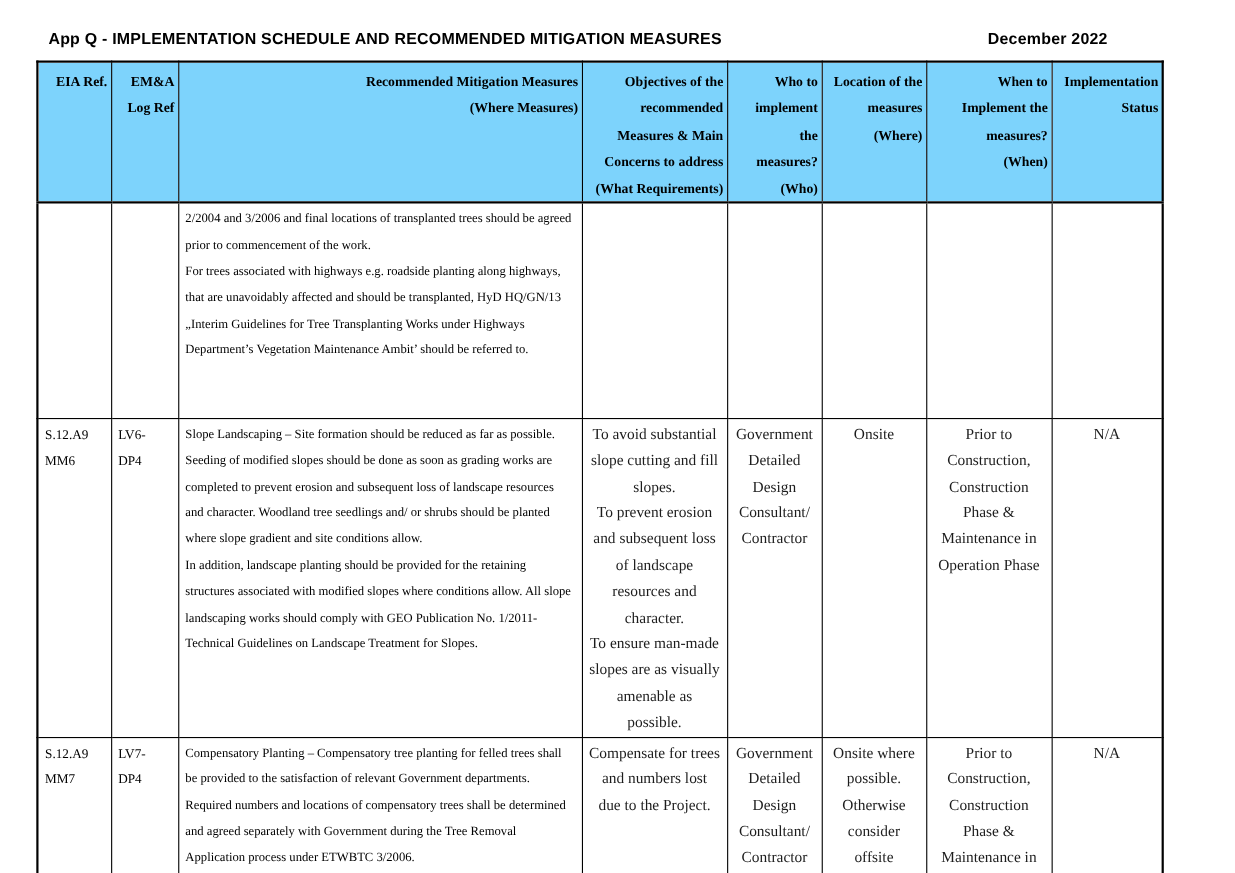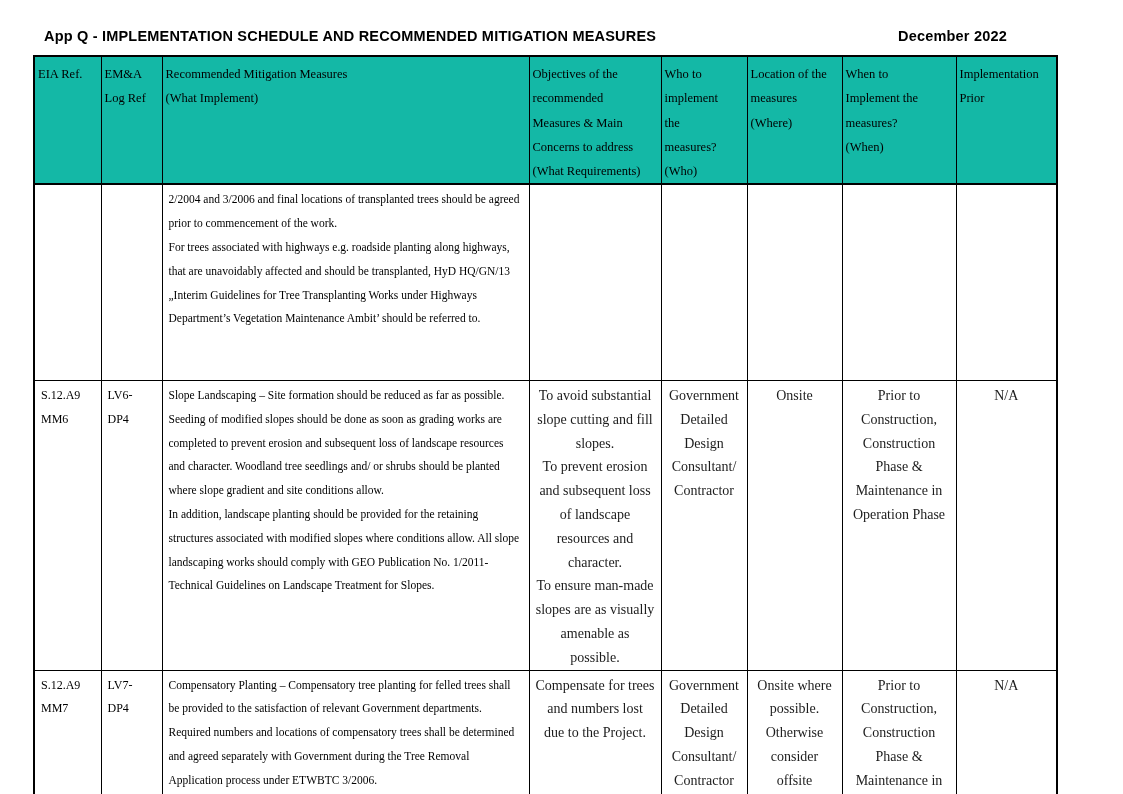--- a/index.html
+++ b/index.html
@@ -27,26 +27,26 @@
     width: 1023px;
     margin: 11px 0 0 33px;
     border: 2px solid #000;
   }
   table.mitigation th, table.mitigation td {
     border: 1px solid #000;
     vertical-align: top;
     overflow: hidden;
   }
   table.mitigation thead th {
-    background: #14b8a6;
+    background: #7dd3fc;
     font-family: "Liberation Serif", serif;
-    font-weight: normal;
+    font-weight: bold;
     font-size: 12.5px;
     line-height: 24.3px;
-    text-align: left;
+    text-align: right;
     padding: 5px 3px 0 3px;
     white-space: pre-line;
     height: 121px;
     border-bottom: 2px solid #000;
   }
   table.mitigation td {
     padding: 3px 6px 0 6px;
     white-space: pre-line;
     line-height: 23.8px;
   }
@@ -94,40 +94,40 @@
       <col style="width:95px">
       <col style="width:114px">
       <col style="width:101px">
   </colgroup>
   <thead>
     <tr>
       <th>EIA Ref.</th>
       <th>EM&amp;A
 Log Ref</th>
       <th>Recommended Mitigation Measures
-(What Implement)</th>
+(Where Measures)</th>
       <th>Objectives of the
 recommended
 Measures &amp; Main
 Concerns to address
 (What Requirements)</th>
       <th>Who to
 implement
 the
 measures?
 (Who)</th>
       <th>Location of the
 measures
 (Where)</th>
       <th>When to
 Implement the
 measures?
 (When)</th>
       <th>Implementation
-Prior</th>
+Status</th>
     </tr>
   </thead>
   <tbody>
     <tr class="r-cont">
       <td class="c-eia"></td>
       <td class="c-log"></td>
       <td class="c-meas">2/2004 and 3/2006 and final locations of transplanted trees should be agreed prior to commencement of the work.
 For trees associated with highways e.g. roadside planting along highways, that are unavoidably affected and should be transplanted, HyD HQ/GN/13 „Interim Guidelines for Tree Transplanting Works under Highways Department’s Vegetation Maintenance Ambit’ should be referred to.</td>
       <td class="c-obj"></td>
       <td class="c-who"></td>

